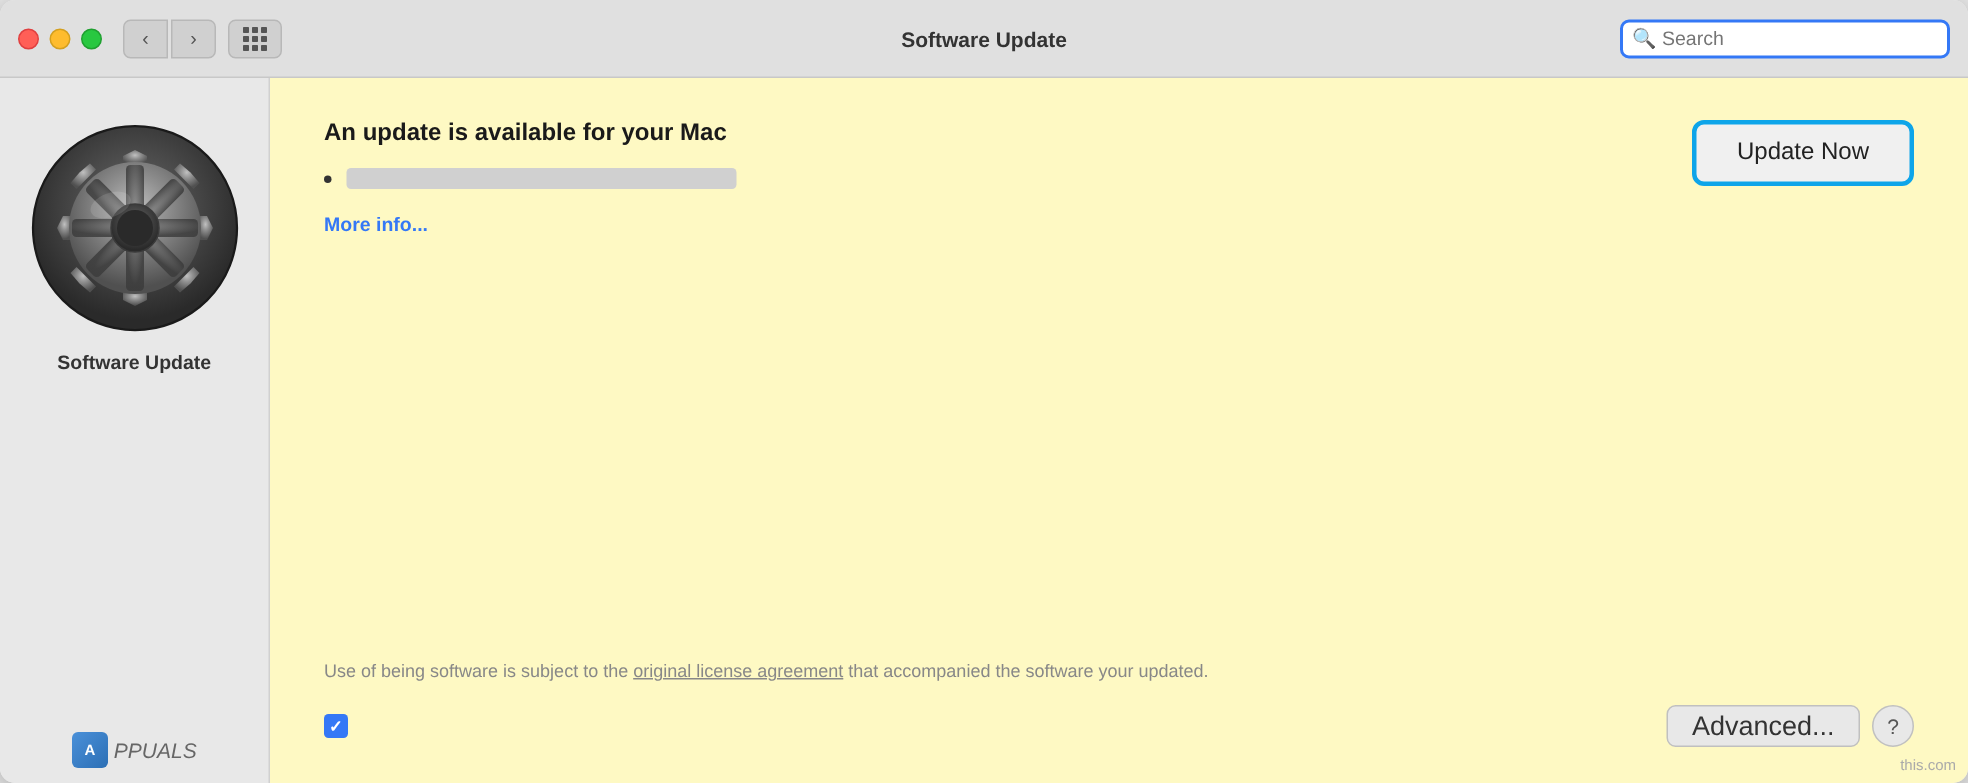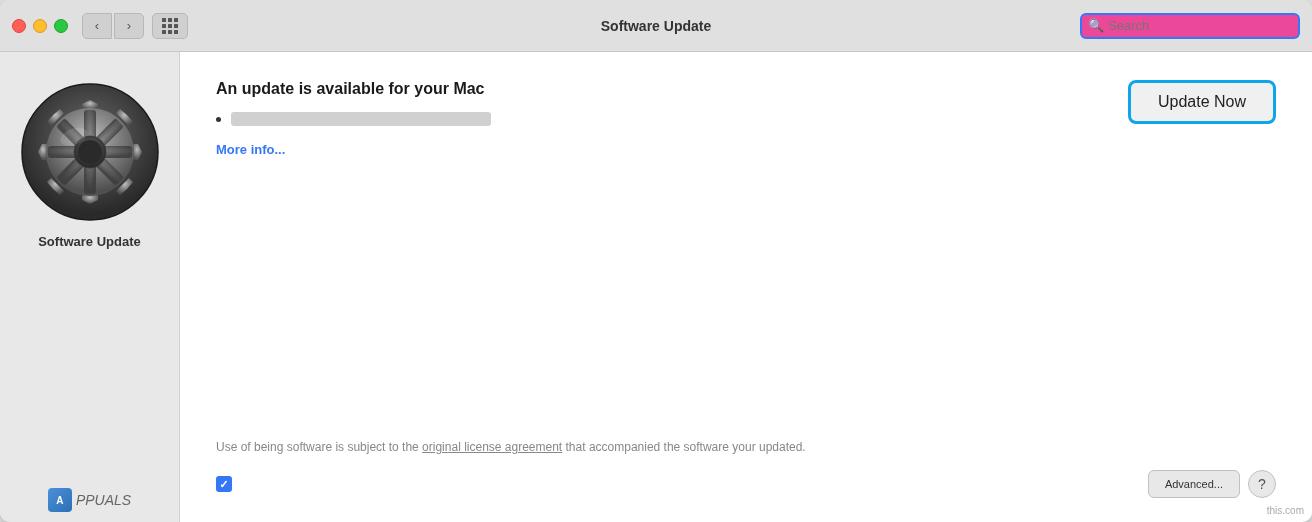--- a/index.html
+++ b/index.html
@@ -125,21 +125,21 @@
       left: 8px;
       color: #888;
       font-size: 13px;
     }
 
     .search-input {
       width: 220px;
       height: 26px;
       border-radius: 6px;
       border: 2px solid #3478f6;
-      background: #ec4899;
+      background: #ffffff;
       padding: 0 8px 0 26px;
       font-size: 13px;
       outline: none;
       color: #333;
     }
 
     
     .content {
       display: flex;
       flex: 1;
@@ -201,21 +201,21 @@
 
     .watermark-text {
       font-size: 14px;
       color: #666;
       font-style: italic;
     }
 
     
     .main-panel {
       flex: 1;
-      background: #ffffff;
+      background: #fef9c3;
       padding: 28px 36px 24px 36px;
       display: flex;
       flex-direction: column;
     }
 
     .update-section {
       display: flex;
       align-items: flex-start;
       justify-content: space-between;
       margin-bottom: 16px;
@@ -343,21 +343,21 @@
       display: flex;
       align-items: center;
       gap: 8px;
     }
 
     .advanced-btn {
       padding: 4px 16px;
       background: #e8e8e8;
       border: 1px solid #c0c0c0;
       border-radius: 6px;
-      font-size: 11px;
+      font-size: 18px;
       color: #333;
       cursor: pointer;
       height: 28px;
       display: flex;
       align-items: center;
     }
 
     .help-btn {
       width: 28px;
       height: 28px;

